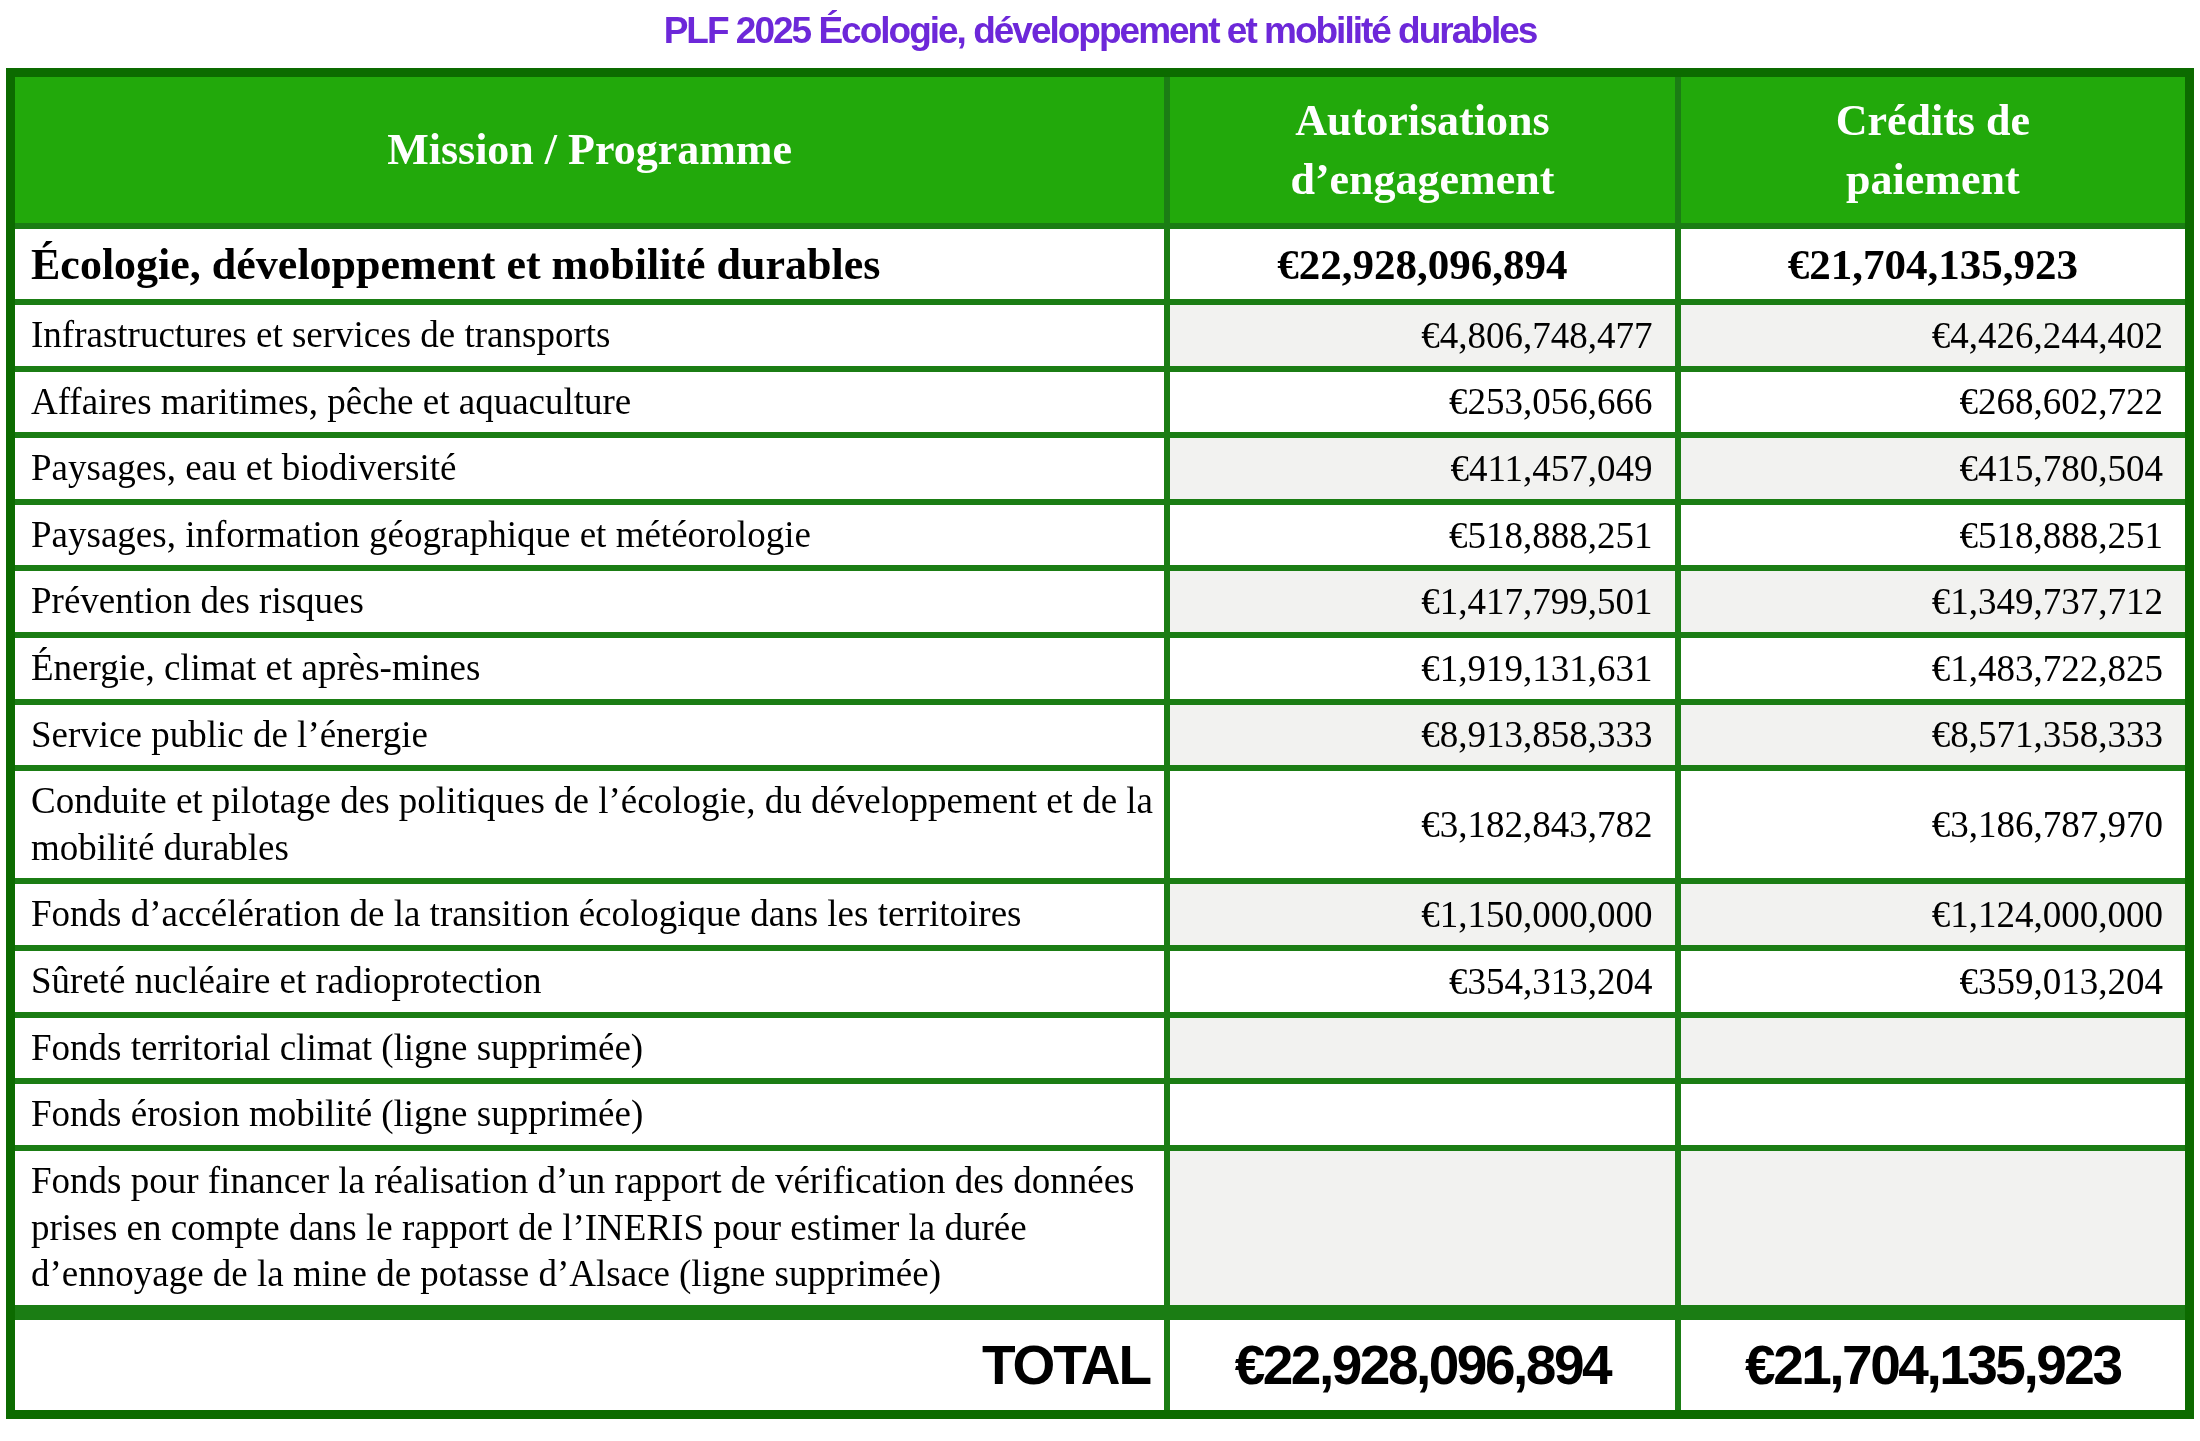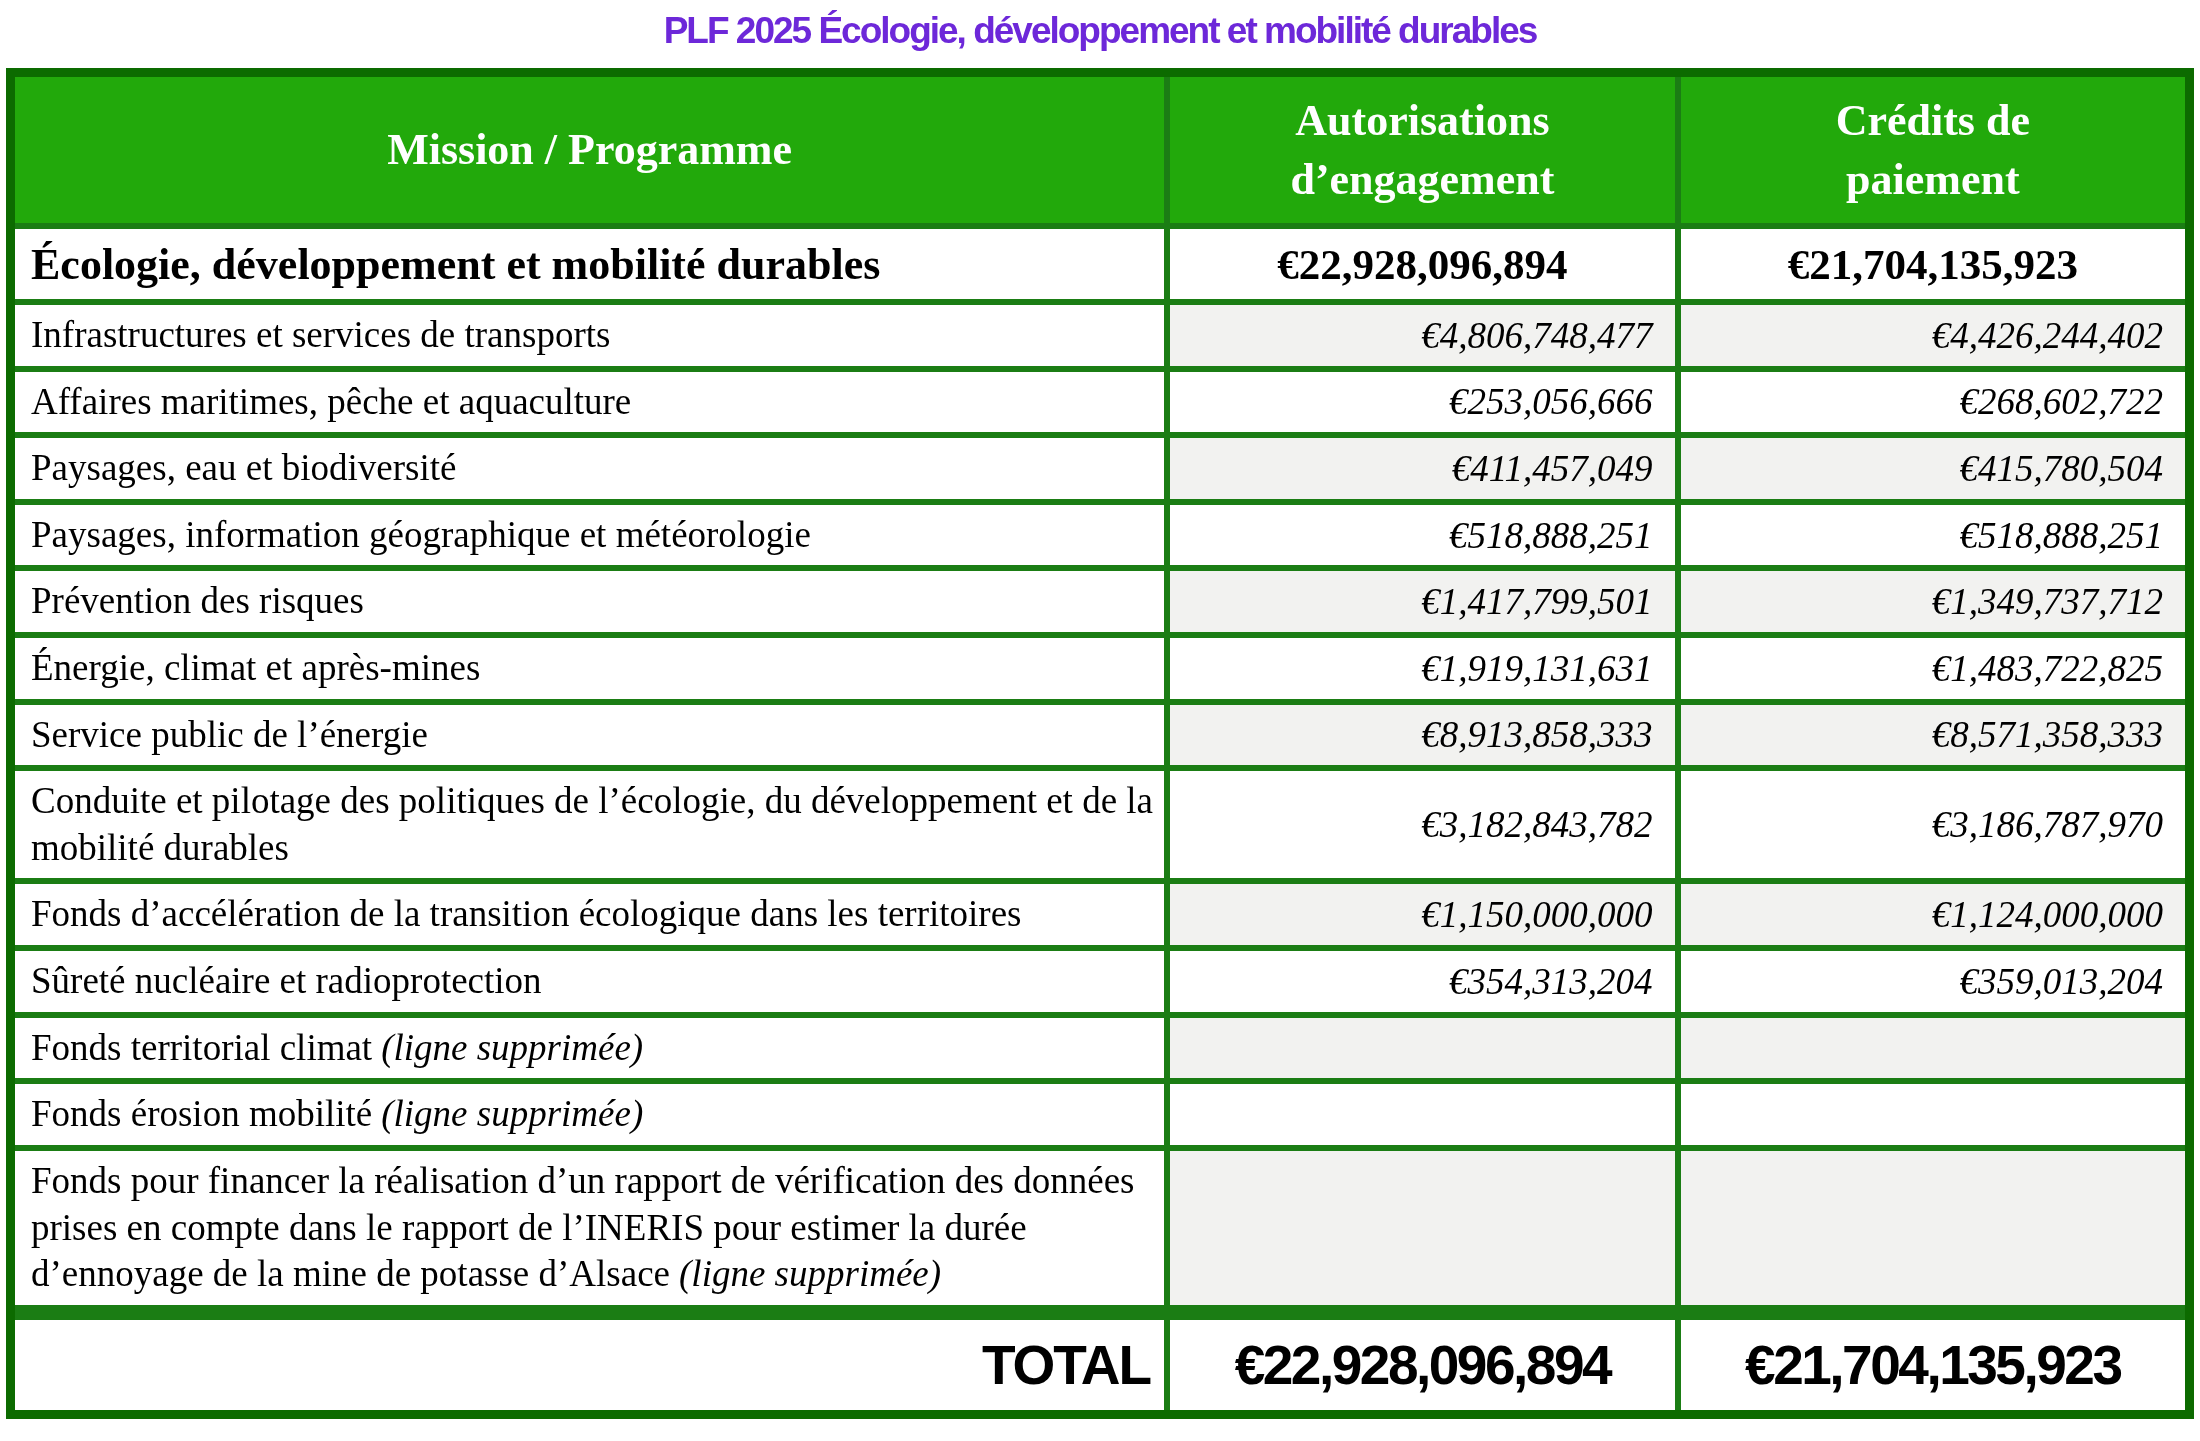--- a/index.html
+++ b/index.html
@@ -64,27 +64,26 @@
     min-height: 70px;
   }
 
   
   .label-cell {
     font-size: 37px;
     line-height: 1.26;
     padding: 7px 6px 7px 16px;
     min-height: 52px;
   }
-  .sup { font-style: italic; margin-left: 9px; }
+  .sup { margin-left: 9px; }
   .num {
     font-size: 37px;
     justify-content: flex-end;
     padding: 7px 22px 7px 8px;
     min-height: 52px;
-    font-style: italic;
   }
   .shade { background: #f2f2f0; }
 
   
   .divider { grid-column: 1 / -1; height: 3px; background: #1b7d14; }
 
   
   .total-label {
     font-family: "Liberation Sans", sans-serif;
     font-weight: bold;

